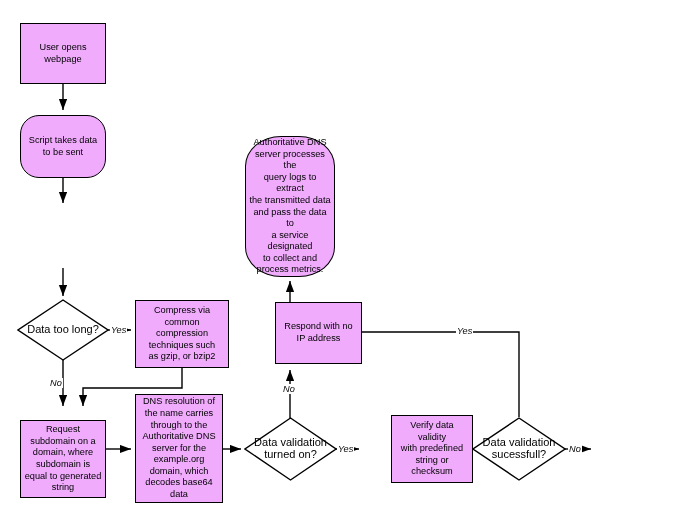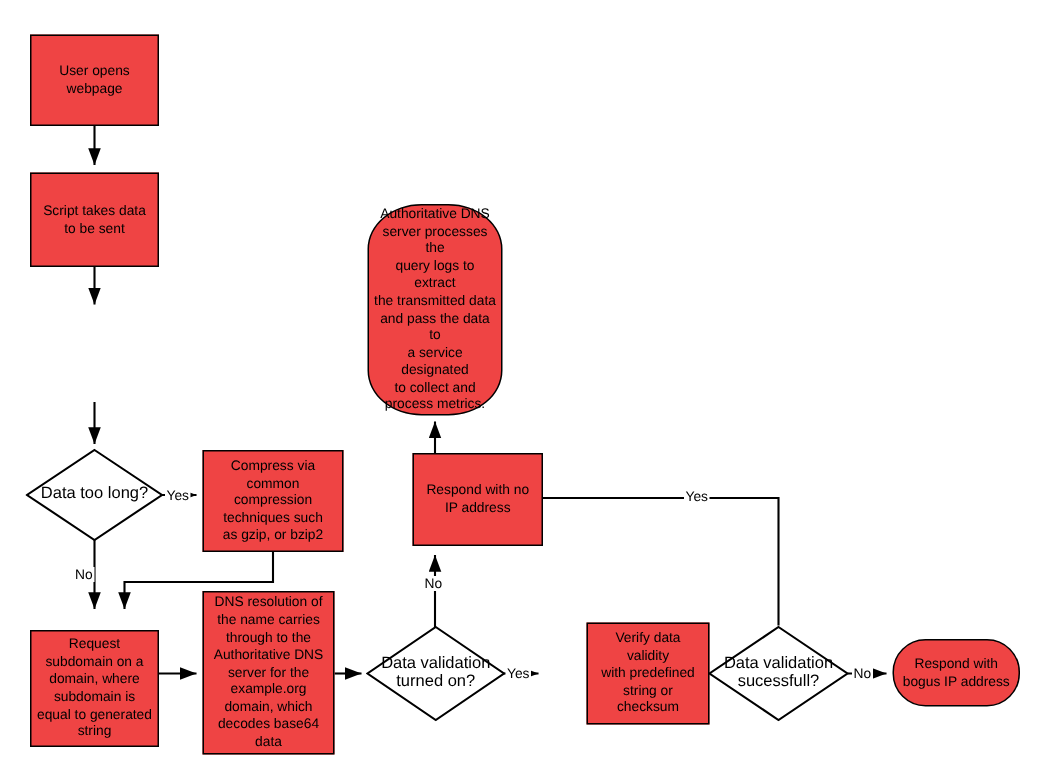--- a/index.html
+++ b/index.html
@@ -26,21 +26,21 @@
   .node {
     position: absolute;
     box-sizing: border-box;
     display: flex;
     align-items: center;
     justify-content: center;
     text-align: center;
     color: #000000;
     font-size: 9.2px;
     line-height: 11.6px;
-    background: #ef4444;
+    background: #f0abfc;
   }
   .node.rect {
     border: 1.4px solid #000000;
   }
   .node.stadium {
     border: 1.4px solid #000000;
     border-radius: 22px;
   }
   .node.capsule {
     border: 1.4px solid #000000;
@@ -75,20 +75,21 @@
     white-space: pre-line;
   }
   .edge-label {
     position: absolute;
     font-size: 9.2px;
     line-height: 10px;
     color: #000000;
     background: #ffffff;
     padding: 0 1px;
     white-space: nowrap;
+    font-style: italic;
   }
 </style>
 </head>
 <body>
 
 <div id="canvas">
 
   <svg class="edges" viewBox="0 0 697 522" xmlns="http://www.w3.org/2000/svg">
     <defs>
       <marker id="arrow" markerWidth="9" markerHeight="9" refX="8" refY="3" orient="auto" markerUnits="strokeWidth">
@@ -123,21 +124,21 @@
     <path d="M565,449 L591,449" stroke="#000000" stroke-width="1.4" fill="none" marker-end="url(#arrow)"></path>
 
     <path d="M519,417 L519,332 L339,332" stroke="#000000" stroke-width="1.4" fill="none" marker-end="url(#arrow)"></path>
   </svg>
 
   <div class="node rect" style="left:20px; top:23px; width:86px; height:61px;">
     <span class="label">User opens
 webpage</span>
   </div>
 
-  <div class="node rect" style="left:20px; top:115px; width:86px; height:63px;">
+  <div class="node rect" style="left:20px; top:115px; width:86px; height:63px;border-radius:19px;">
     <span class="label">Script takes data
 to be sent</span>
   </div>
 
 
   <div class="diamond" style="left:17px; top:299px; width:92px; height:62px;">
     <svg width="92" height="62" viewBox="0 0 92 62" xmlns="http://www.w3.org/2000/svg">
       <polygon points="46,1 91,31 46,61 1,31" fill="#ffffff" stroke="#000000" stroke-width="1.4"></polygon>
     </svg>
     <span class="label">Data too long?</span>
@@ -204,24 +205,20 @@
   </div>
 
   <div class="diamond" style="left:472px; top:417px; width:94px; height:64px;">
     <svg width="94" height="64" viewBox="0 0 94 64" xmlns="http://www.w3.org/2000/svg">
       <polygon points="47,1 93,32 47,63 1,32" fill="#ffffff" stroke="#000000" stroke-width="1.4"></polygon>
     </svg>
     <span class="label">Data validation
 sucessfull?</span>
   </div>
 
-  <div class="node stadium" style="left:595px; top:426px; width:85px; height:45px;">
-    <span class="label">Respond with
-bogus IP address</span>
-  </div>
 
   <div class="edge-label" style="left:110px; top:325px;">Yes</div>
 
   <div class="edge-label" style="left:49px; top:378px;">No</div>
 
   <div class="edge-label" style="left:282px; top:384px;">No</div>
 
   <div class="edge-label" style="left:337px; top:444px;">Yes</div>
 
   <div class="edge-label" style="left:568px; top:444px;">No</div>

